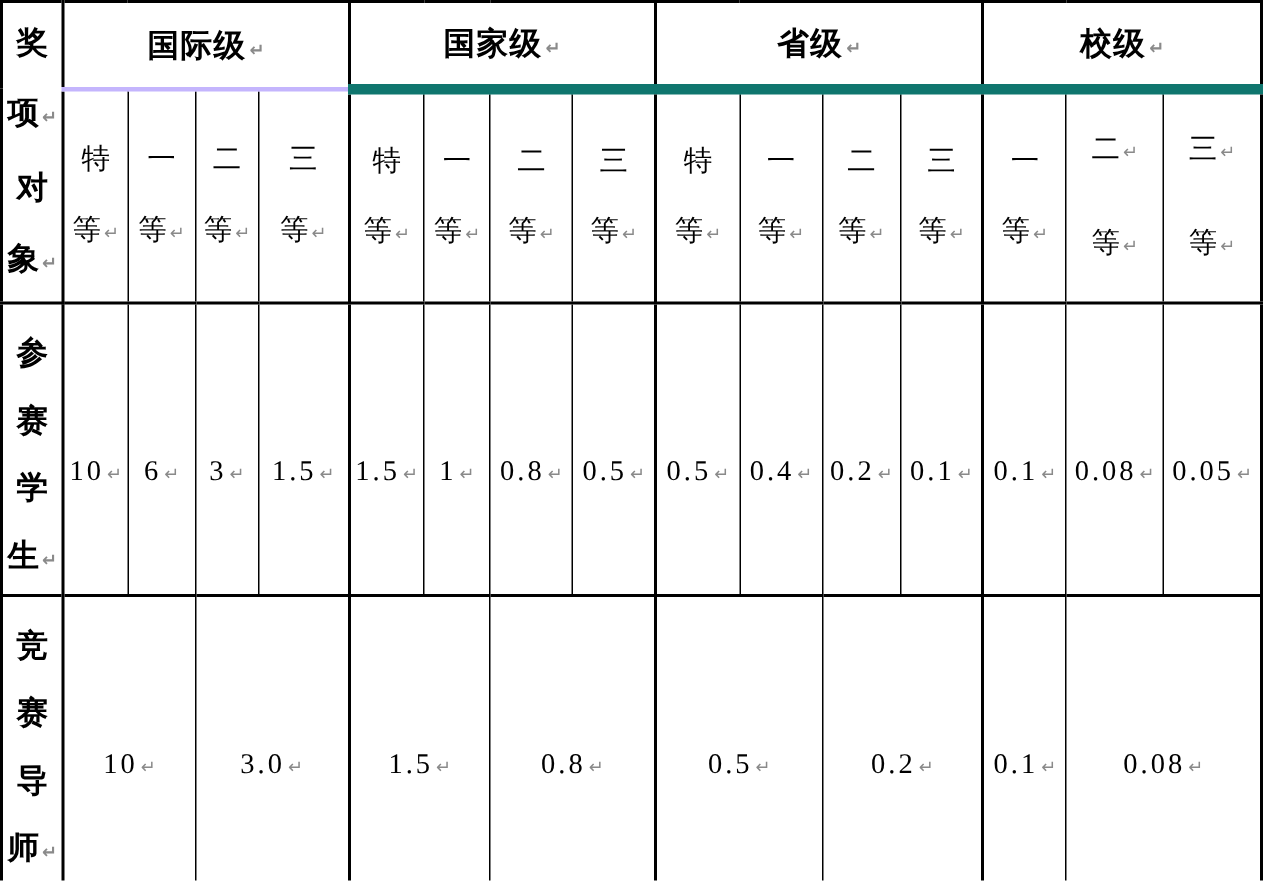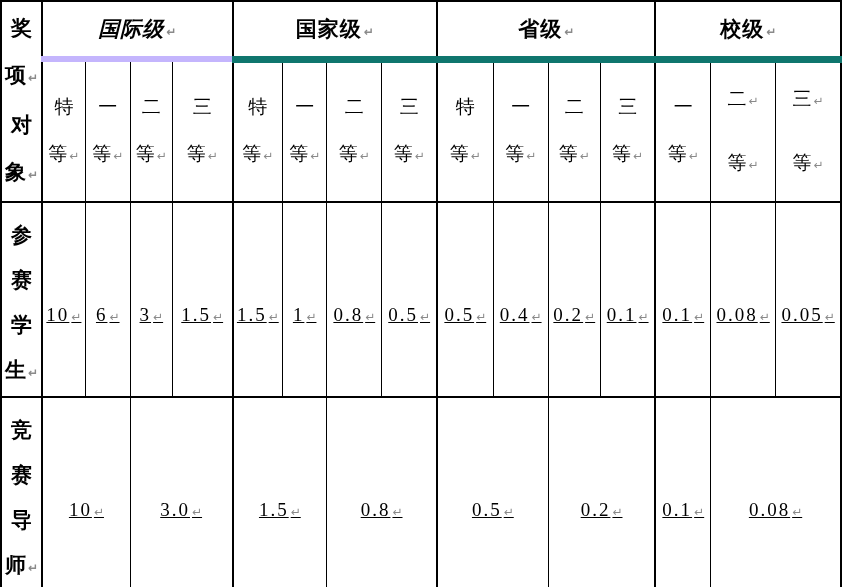--- a/index.html
+++ b/index.html
@@ -44,37 +44,36 @@
   }
   td.rowlabel .ln { line-height: 45px; }
 
   
   td.lvl {
     font-weight: bold;
     font-size: 21px;
     border-bottom: 7px solid #0f766e;
     letter-spacing: 1px;
   }
-  td.lvl-first { border-bottom: 6px solid #c4b5fd; font-style: italic; }
+  td.lvl-first { border-bottom: 3px solid #c4b5fd; }
 
   
   td.tier { font-size: 19px; }
   td.tier .ln { line-height: 47px; }
   td.tier-gap .ln:first-child { margin-bottom: 14px; }
 
   
   .gs { border-left: 2px solid #000000; }
 
   
   tr.datarow td { border-top: 2px solid #000000; }
   td.num {
     font-size: 19px;
     letter-spacing: 2px;
     padding-top: 30px;
-    text-decoration: underline;
   }
 
   
   .pmark {
     color: #8a8a8a;
     font-size: 12px;
     letter-spacing: 0;
     margin-left: 2px;
     font-family: "DejaVu Sans", sans-serif;
   }

